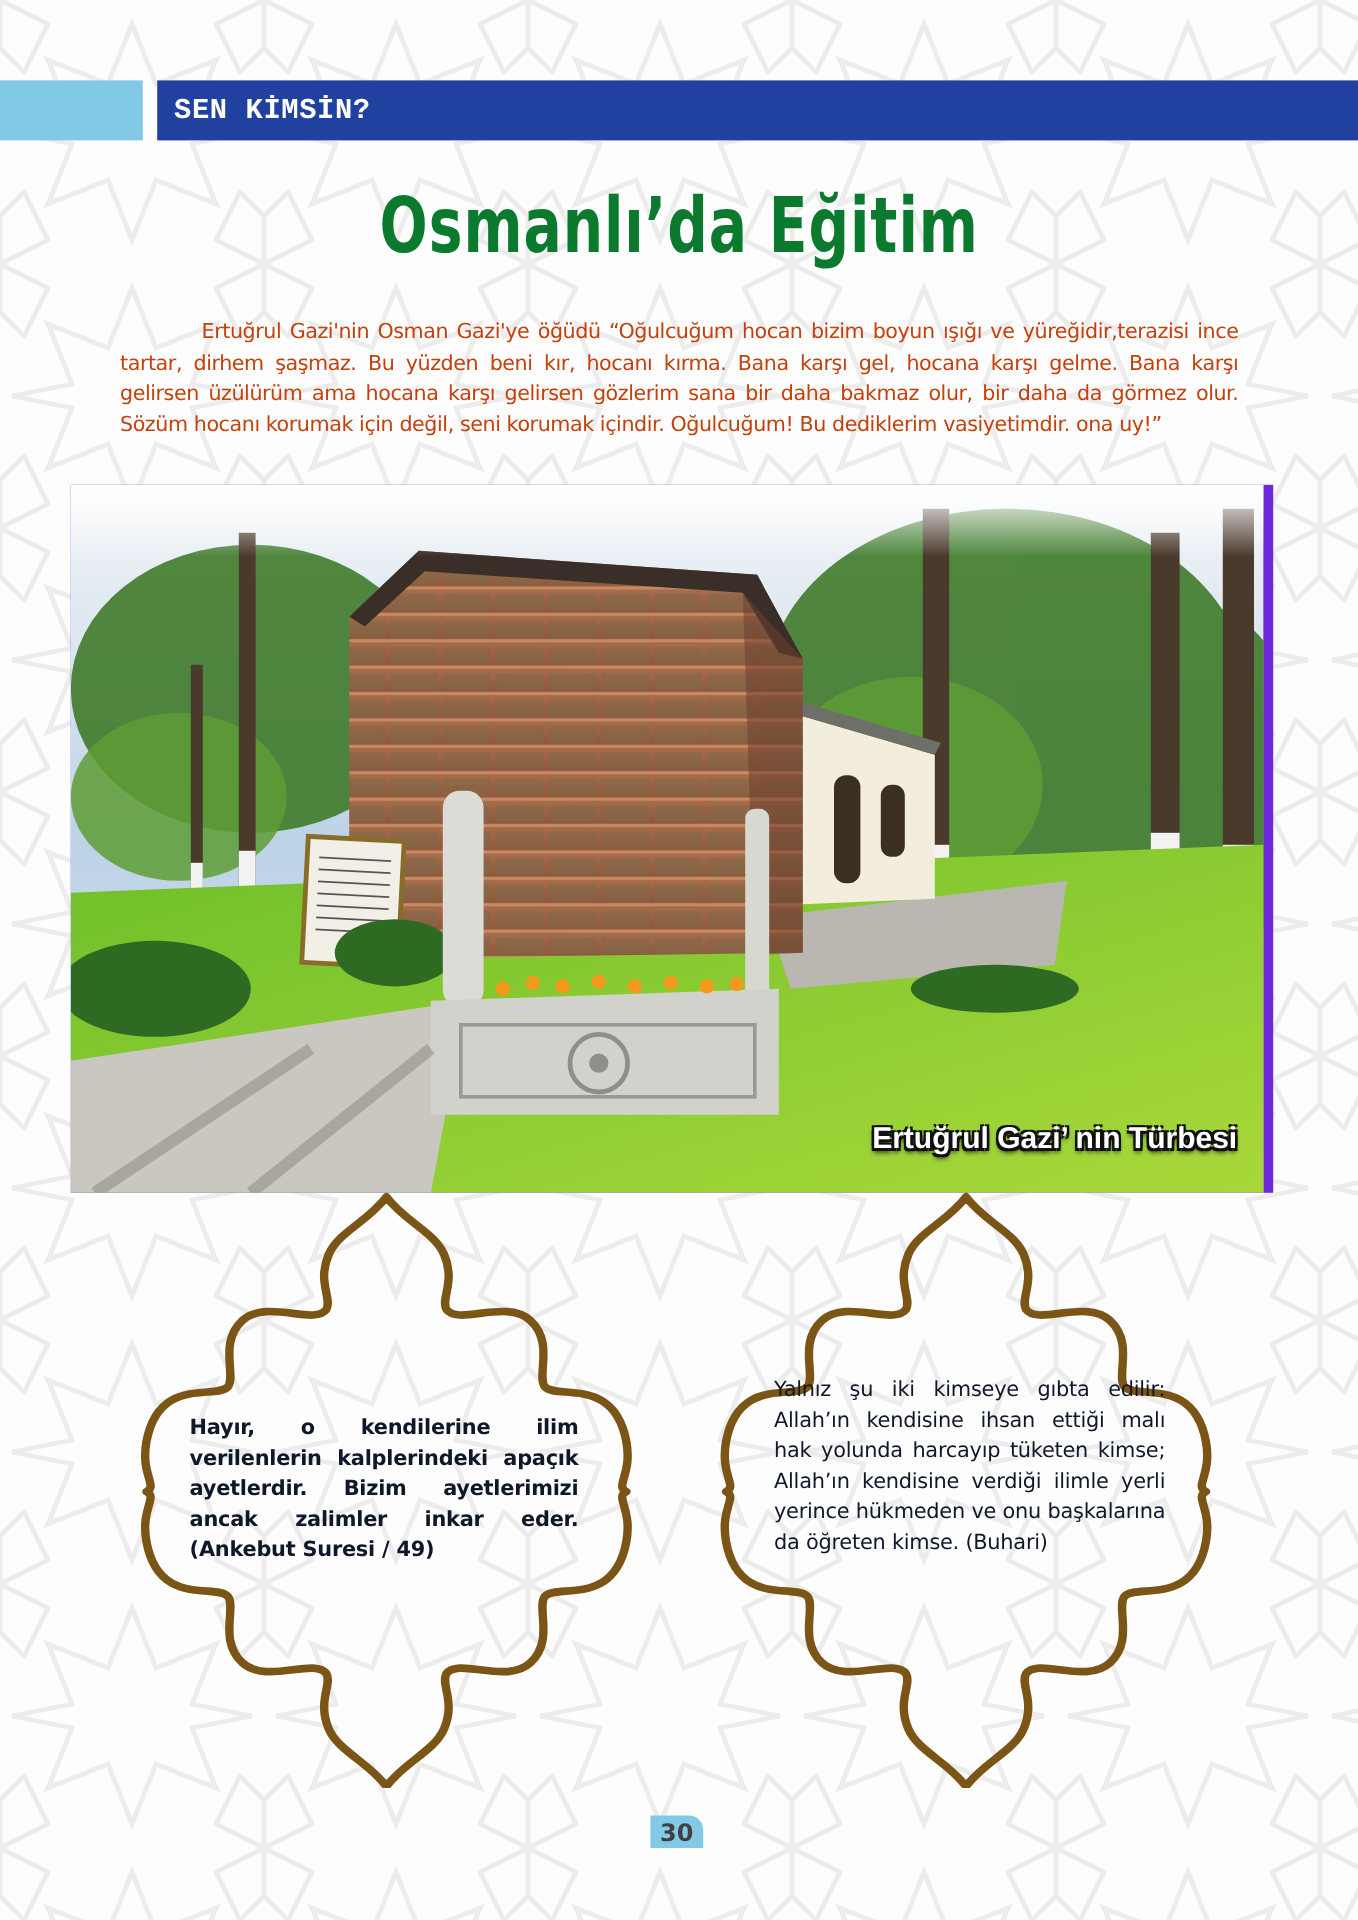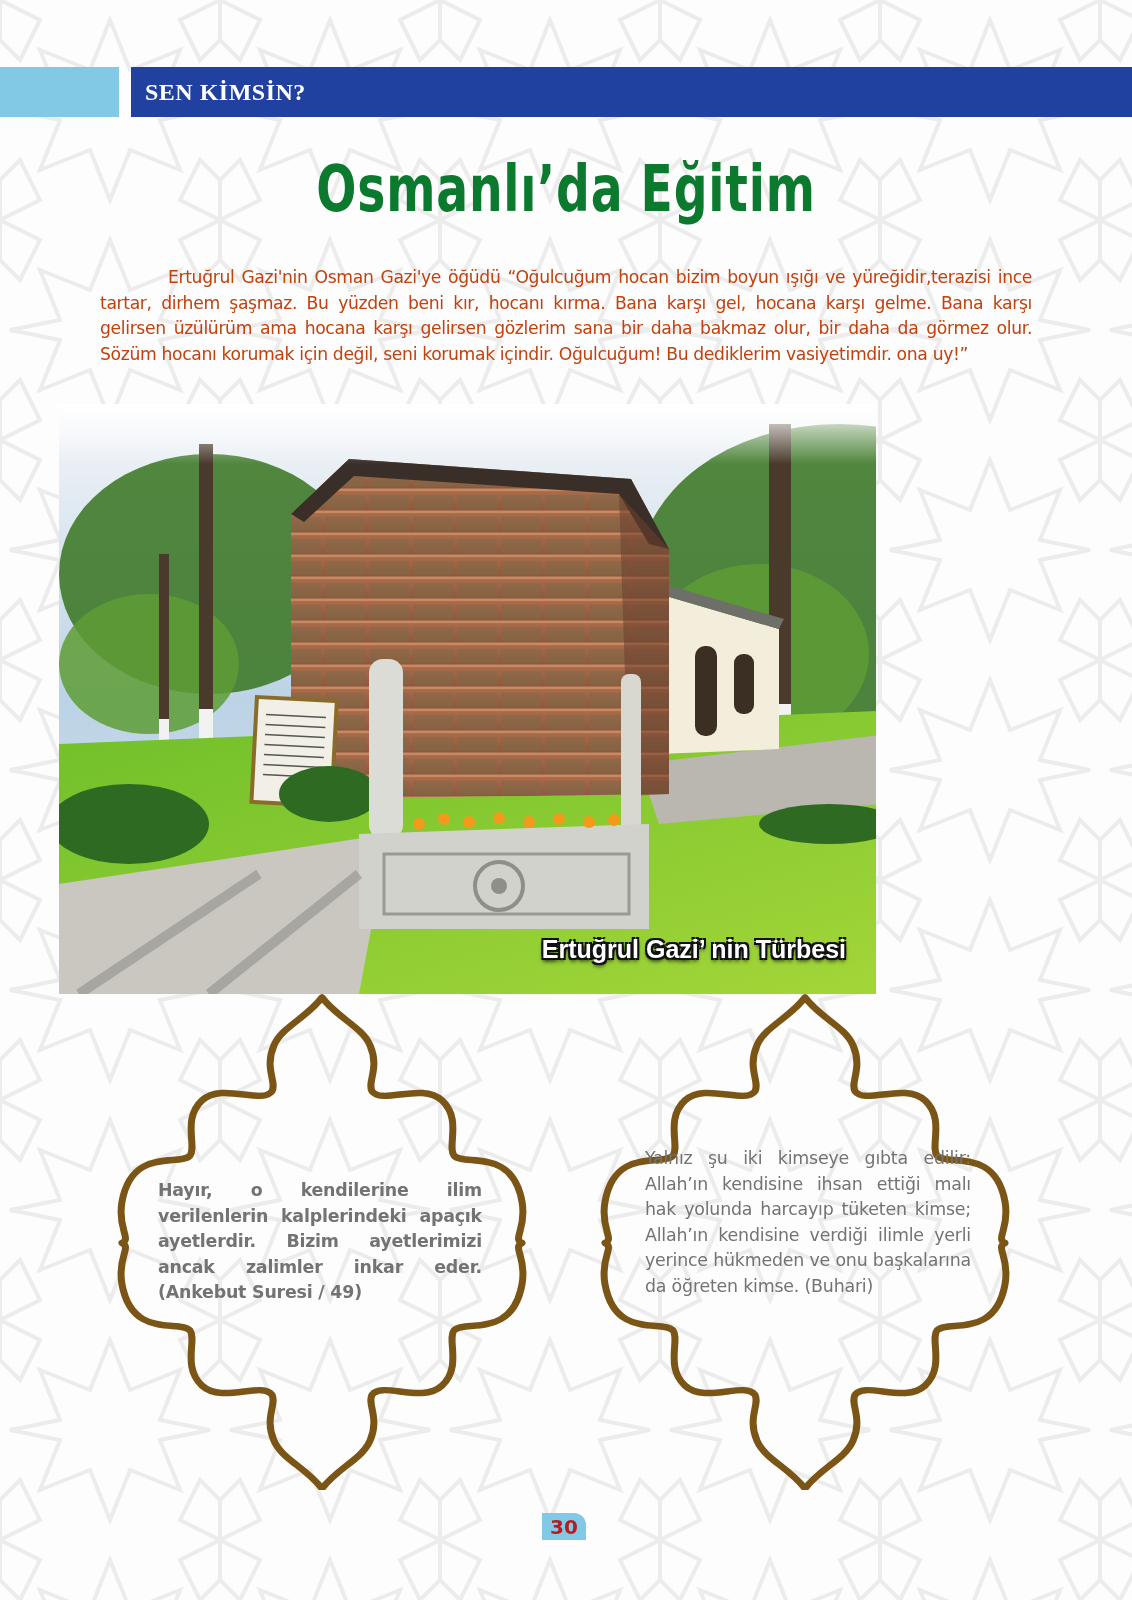--- a/index.html
+++ b/index.html
@@ -12,56 +12,56 @@
     .bg-pattern { position: absolute; inset: 0; z-index: 0; }
     .header-bar-left {
       position: absolute; left: 0; top: 67px; width: 119px; height: 50px;
       background: #82c9e6;
     }
     .header-bar-main {
       position: absolute; left: 131px; top: 67px; width: 1001px; height: 50px;
       background: #2141a0; display: flex; align-items: center;
     }
     .header-title {
-      color: #ffffff; font-family: Liberation Serif, serif; font-weight: bold;
+      color: #ffffff; font-family: Liberation Mono, monospace; font-weight: bold;
       font-size: 24px; margin-left: 14px; letter-spacing: 0.5px;
     }
     .page-title {
       position: absolute; left: 0; right: 0; top: 152px; text-align: center;
       color: #0c7a2e; font-family: "DejaVu Sans Condensed", "DejaVu Sans", sans-serif;
       font-weight: bold; font-size: 64px; transform: scaleX(0.82); letter-spacing: 1px;
       transform-origin: center;
     }
     .intro {
       position: absolute; left: 100px; top: 265px; width: 932px;
       font-size: 17.2px; line-height: 25.5px; text-align: justify;
       font-family: "DejaVu Sans", sans-serif; color: #c2410c;
       text-indent: 68px; letter-spacing: -0.35px;
     }
     .photo {
-      position: absolute; left: 59px; top: 404px; width: 817px; height: 590px;
-      overflow: hidden; background: #a16207;
+      position: absolute; left: 59px; top: 404px; width: 1002px; height: 590px;
+      overflow: hidden; background: #6d28d9;
     }
     .photo-caption {
       position: absolute; right: 30px; bottom: 30px;
       font-family: "Liberation Sans", sans-serif; font-weight: bold; font-size: 25px;
       color: #ffffff;
       text-shadow: -2px -2px 0 #111, 2px -2px 0 #111, -2px 2px 0 #111, 2px 2px 0 #111, 0 3px 4px #000;
     }
     .quote-frame { position: absolute; }
     .quote-frame svg { position: absolute; left: 0; top: 0; }
     .quote-text {
       position: absolute; font-size: 17.4px; line-height: 25.5px;
-      text-align: justify; color: #737373; letter-spacing: -0.2px;
+      text-align: justify; color: #0f172a; letter-spacing: -0.2px;
       font-family: "DejaVu Sans", sans-serif;
     }
     .page-number {
       position: absolute; left: 542px; top: 1513px; width: 44px; height: 27px;
       background: #82c9e6; border-radius: 0 12px 0 0;
-      font-size: 20px; font-weight: bold; color: #b91c1c; text-align: center;
+      font-size: 20px; font-weight: bold; color: #404040; text-align: center;
       line-height: 29px; font-family: "DejaVu Sans", sans-serif;
     }
   </style>
 </head>
 <body>
 
 <svg class="bg-pattern" width="1132" height="1600" xmlns="http://www.w3.org/2000/svg">
   <defs>
     <pattern id="geo" width="220" height="220" patternUnits="userSpaceOnUse">
       <g fill="none" stroke="#ececec" stroke-width="4">

